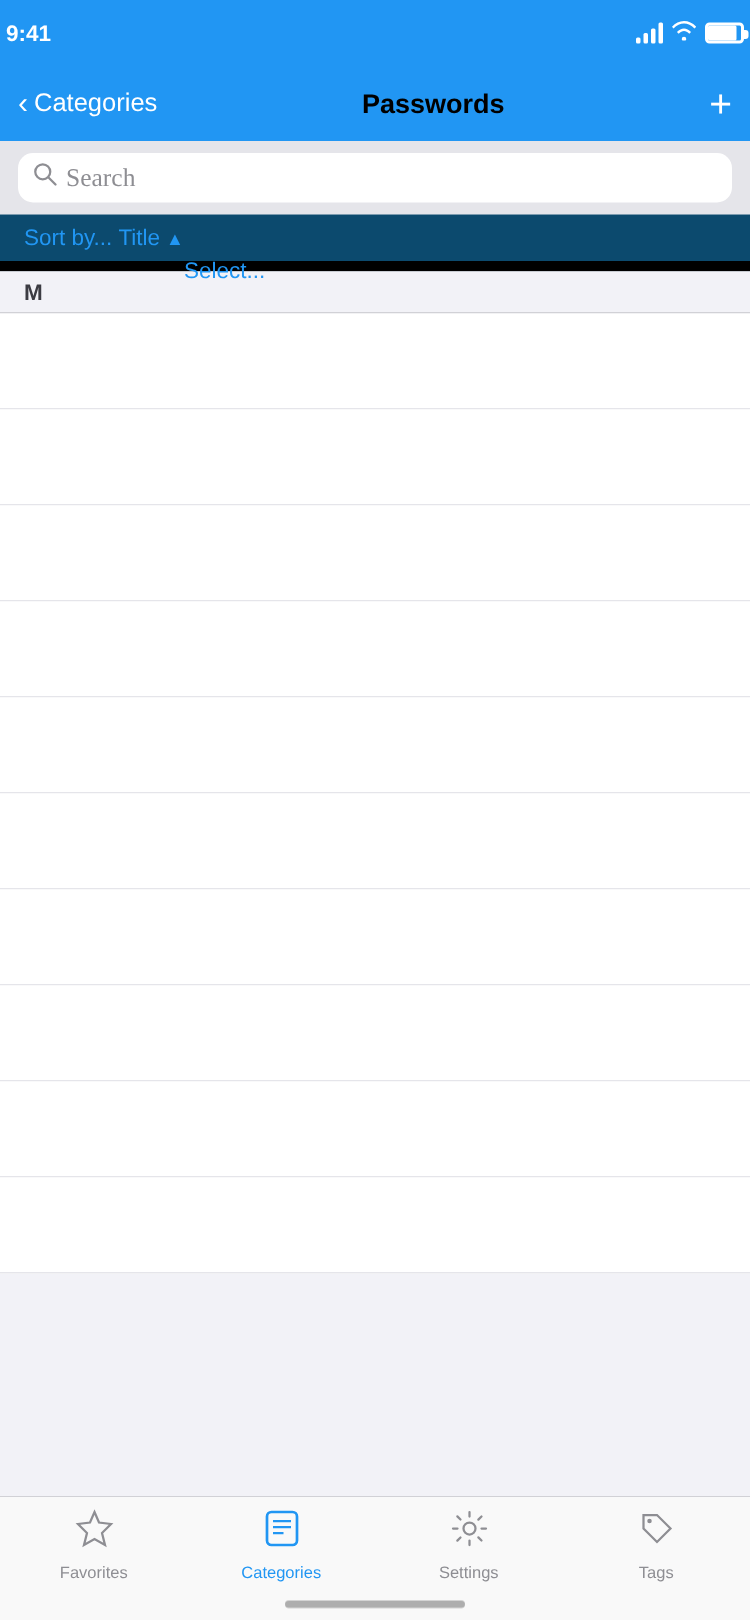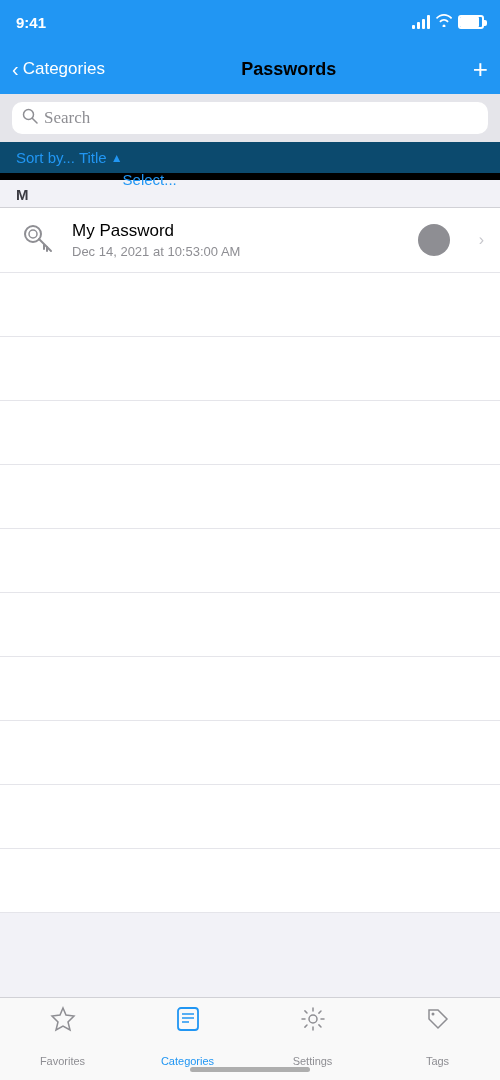--- a/index.html
+++ b/index.html
@@ -12,21 +12,21 @@
       overflow-x: hidden;
     }
 
     
     .status-bar {
       background: #2196f3;
       height: 44px;
       display: flex;
       align-items: center;
       justify-content: space-between;
-      padding: 0 16px;
+      padding: 0 4px;
     }
     .status-time {
       color: white;
       font-size: 15px;
       font-weight: 600;
     }
     .status-icons {
       display: flex;
       align-items: center;
       gap: 6px;
@@ -191,21 +191,21 @@
       height: 83px;
       display: flex;
       align-items: flex-start;
       padding-top: 8px;
     }
     .tab-item {
       flex: 1;
       display: flex;
       flex-direction: column;
       align-items: center;
-      gap: 19px;
+      gap: 6px;
       cursor: pointer;
     }
     .tab-label {
       font-size: 11px;
       color: #8e8e93;
     }
     .tab-label.active {
       color: #2196f3;
     }
 
@@ -317,39 +317,20 @@
     <span class="sort-label">Title</span>
     <span style="color:#2196f3;font-size:12px;">▲</span>
   </div>
   <span class="select-label">Select...</span>
 </div>
 
 <div class="list-container">
 
   <div class="section-header">M</div>
 
-  <div class="list-item">
-    <div class="item-icon">
-      <span>
-        <svg width="34" height="34" viewBox="0 0 34 34" fill="none">
-          <circle cx="12" cy="13" r="8" stroke="#8e8e93" stroke-width="2" fill="none"></circle>
-          <circle cx="12" cy="13" r="4" stroke="#8e8e93" stroke-width="1.5" fill="none"></circle>
-          <line x1="18" y1="18" x2="30" y2="30" stroke="#8e8e93" stroke-width="2" stroke-linecap="round"></line>
-          <line x1="26" y1="26" x2="26" y2="30" stroke="#8e8e93" stroke-width="2" stroke-linecap="round"></line>
-          <line x1="23" y1="24" x2="23" y2="28" stroke="#8e8e93" stroke-width="2" stroke-linecap="round"></line>
-        </svg>
-      </span>
-    </div>
-    <div class="item-content">
-      <div class="item-title">My Password</div>
-      <div class="item-date">Dec 14, 2021 at 10:53:00 AM</div>
-    </div>
-    <div class="context-dot"></div>
-    <span class="item-chevron">›</span>
-  </div>
 
   <div class="empty-row"></div>
   <div class="empty-row"></div>
   <div class="empty-row"></div>
   <div class="empty-row"></div>
   <div class="empty-row"></div>
   <div class="empty-row"></div>
   <div class="empty-row"></div>
   <div class="empty-row"></div>
   <div class="empty-row"></div>

